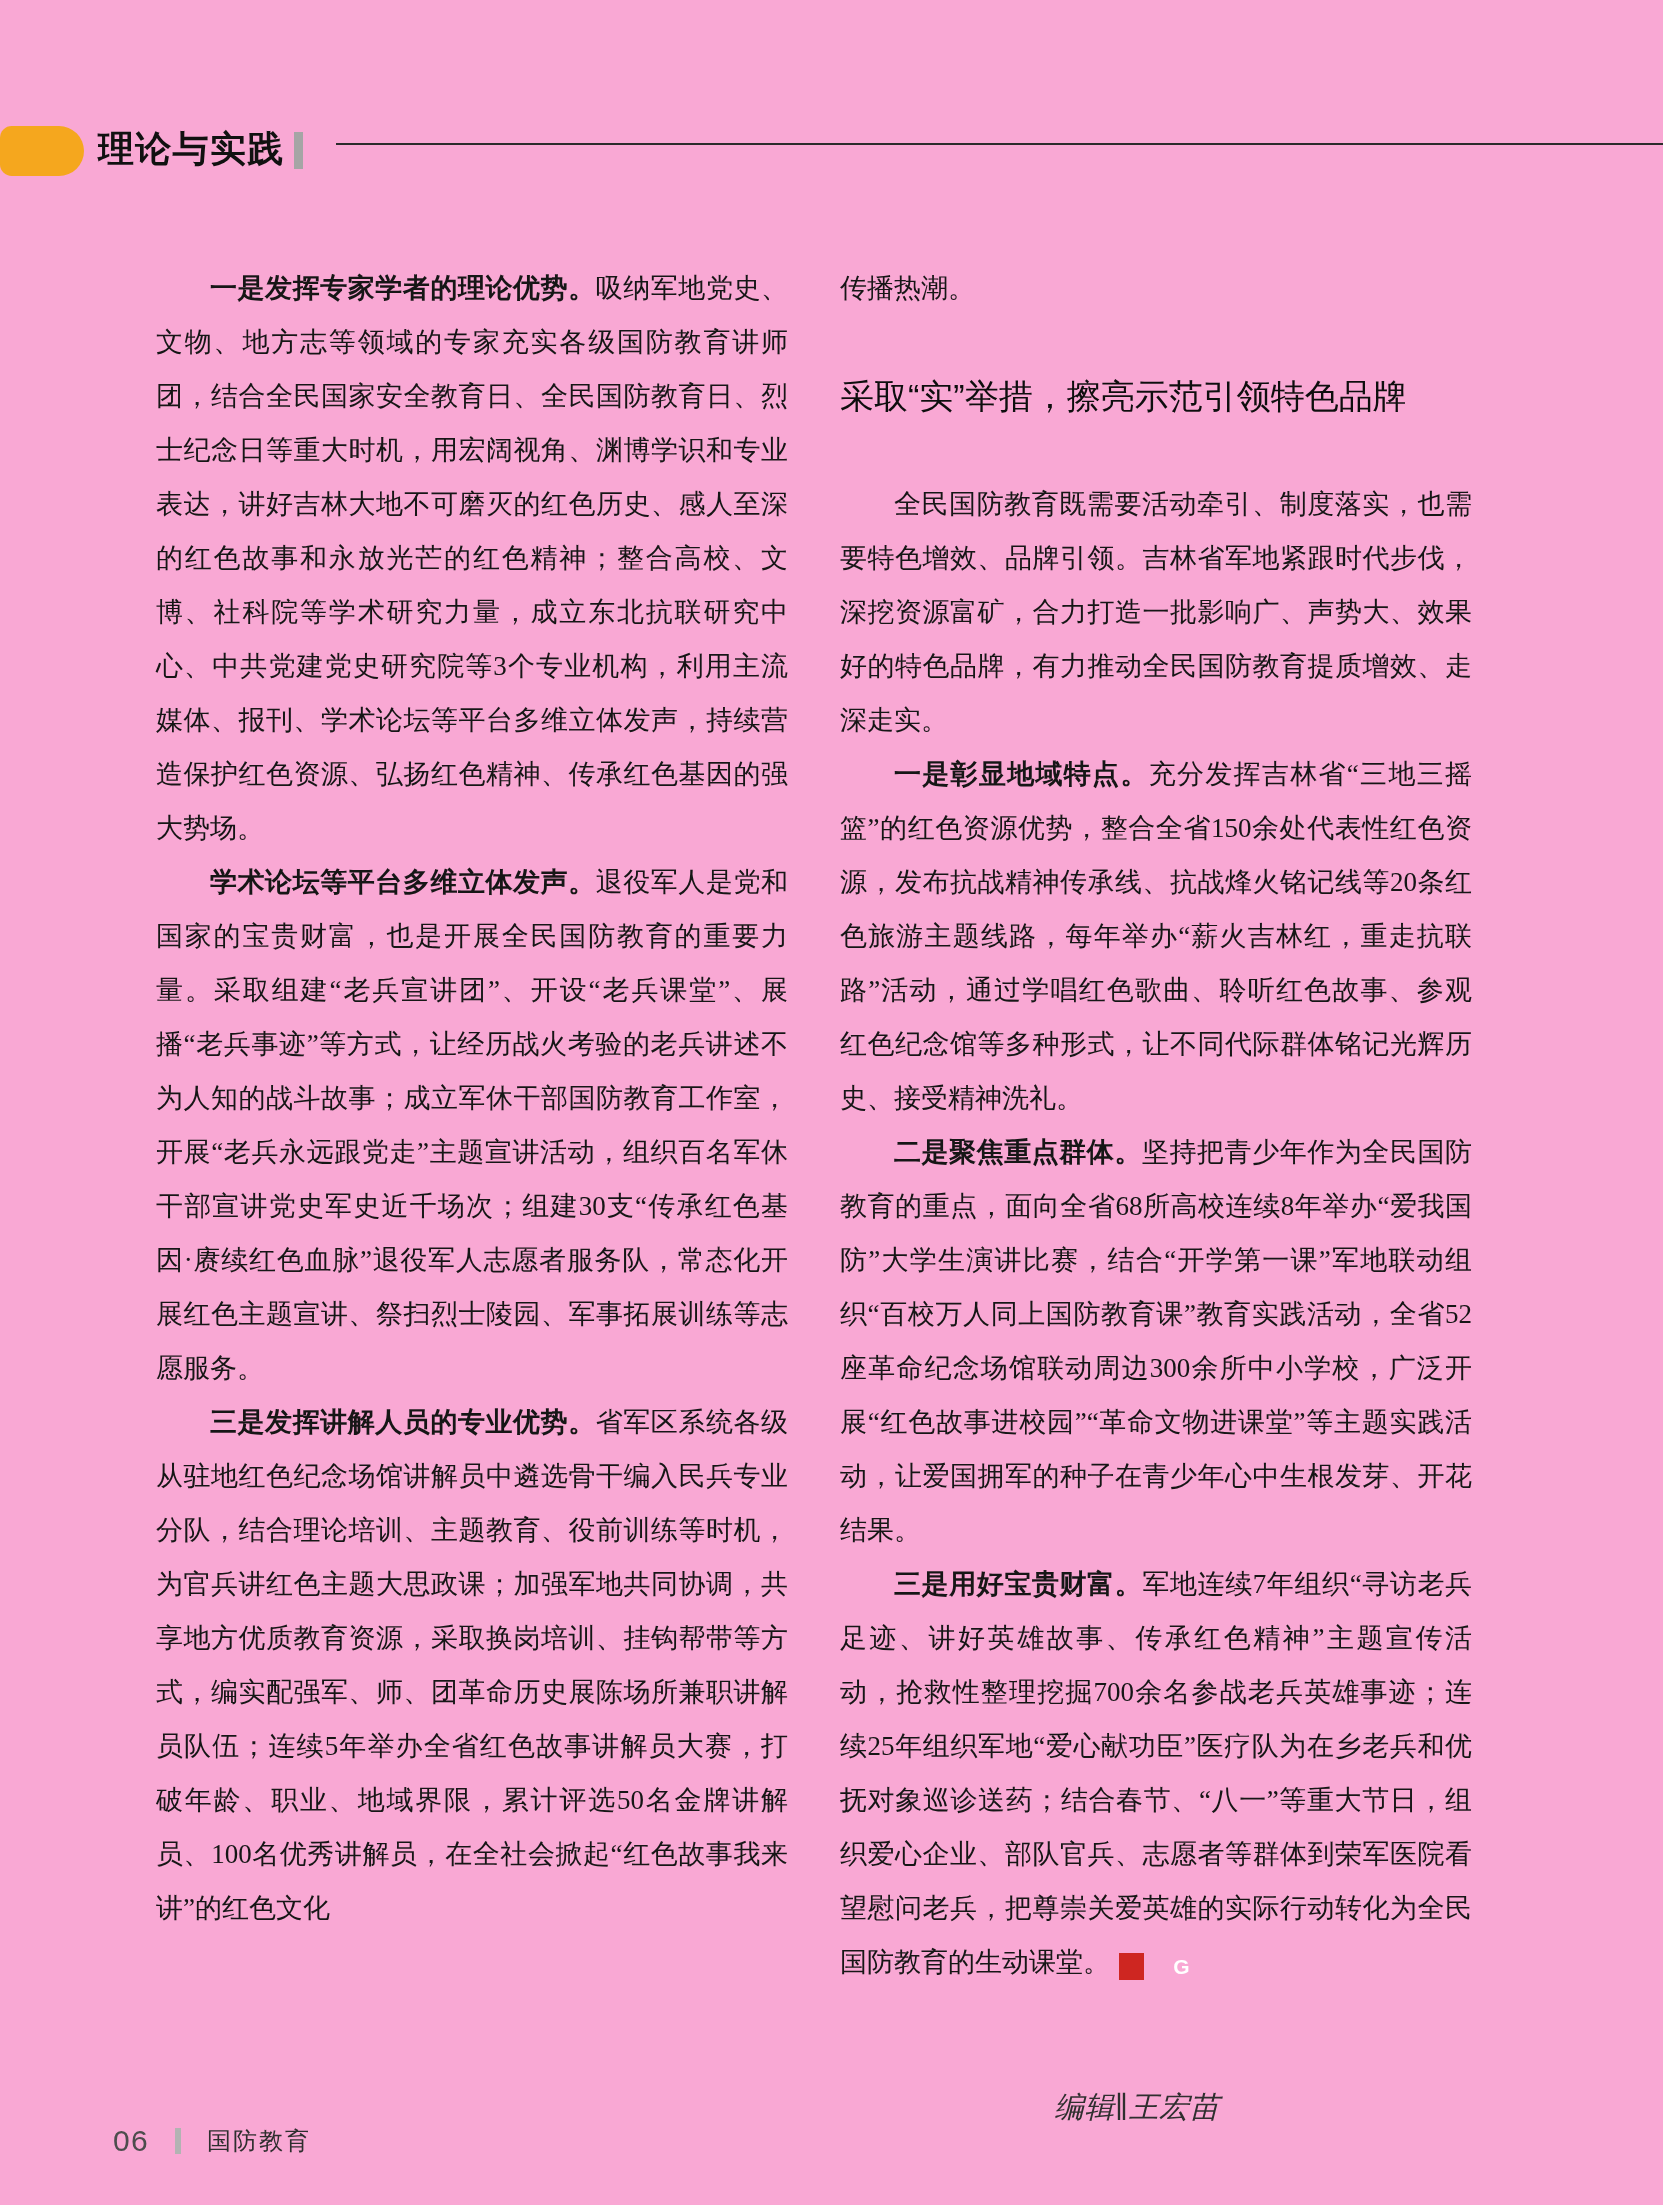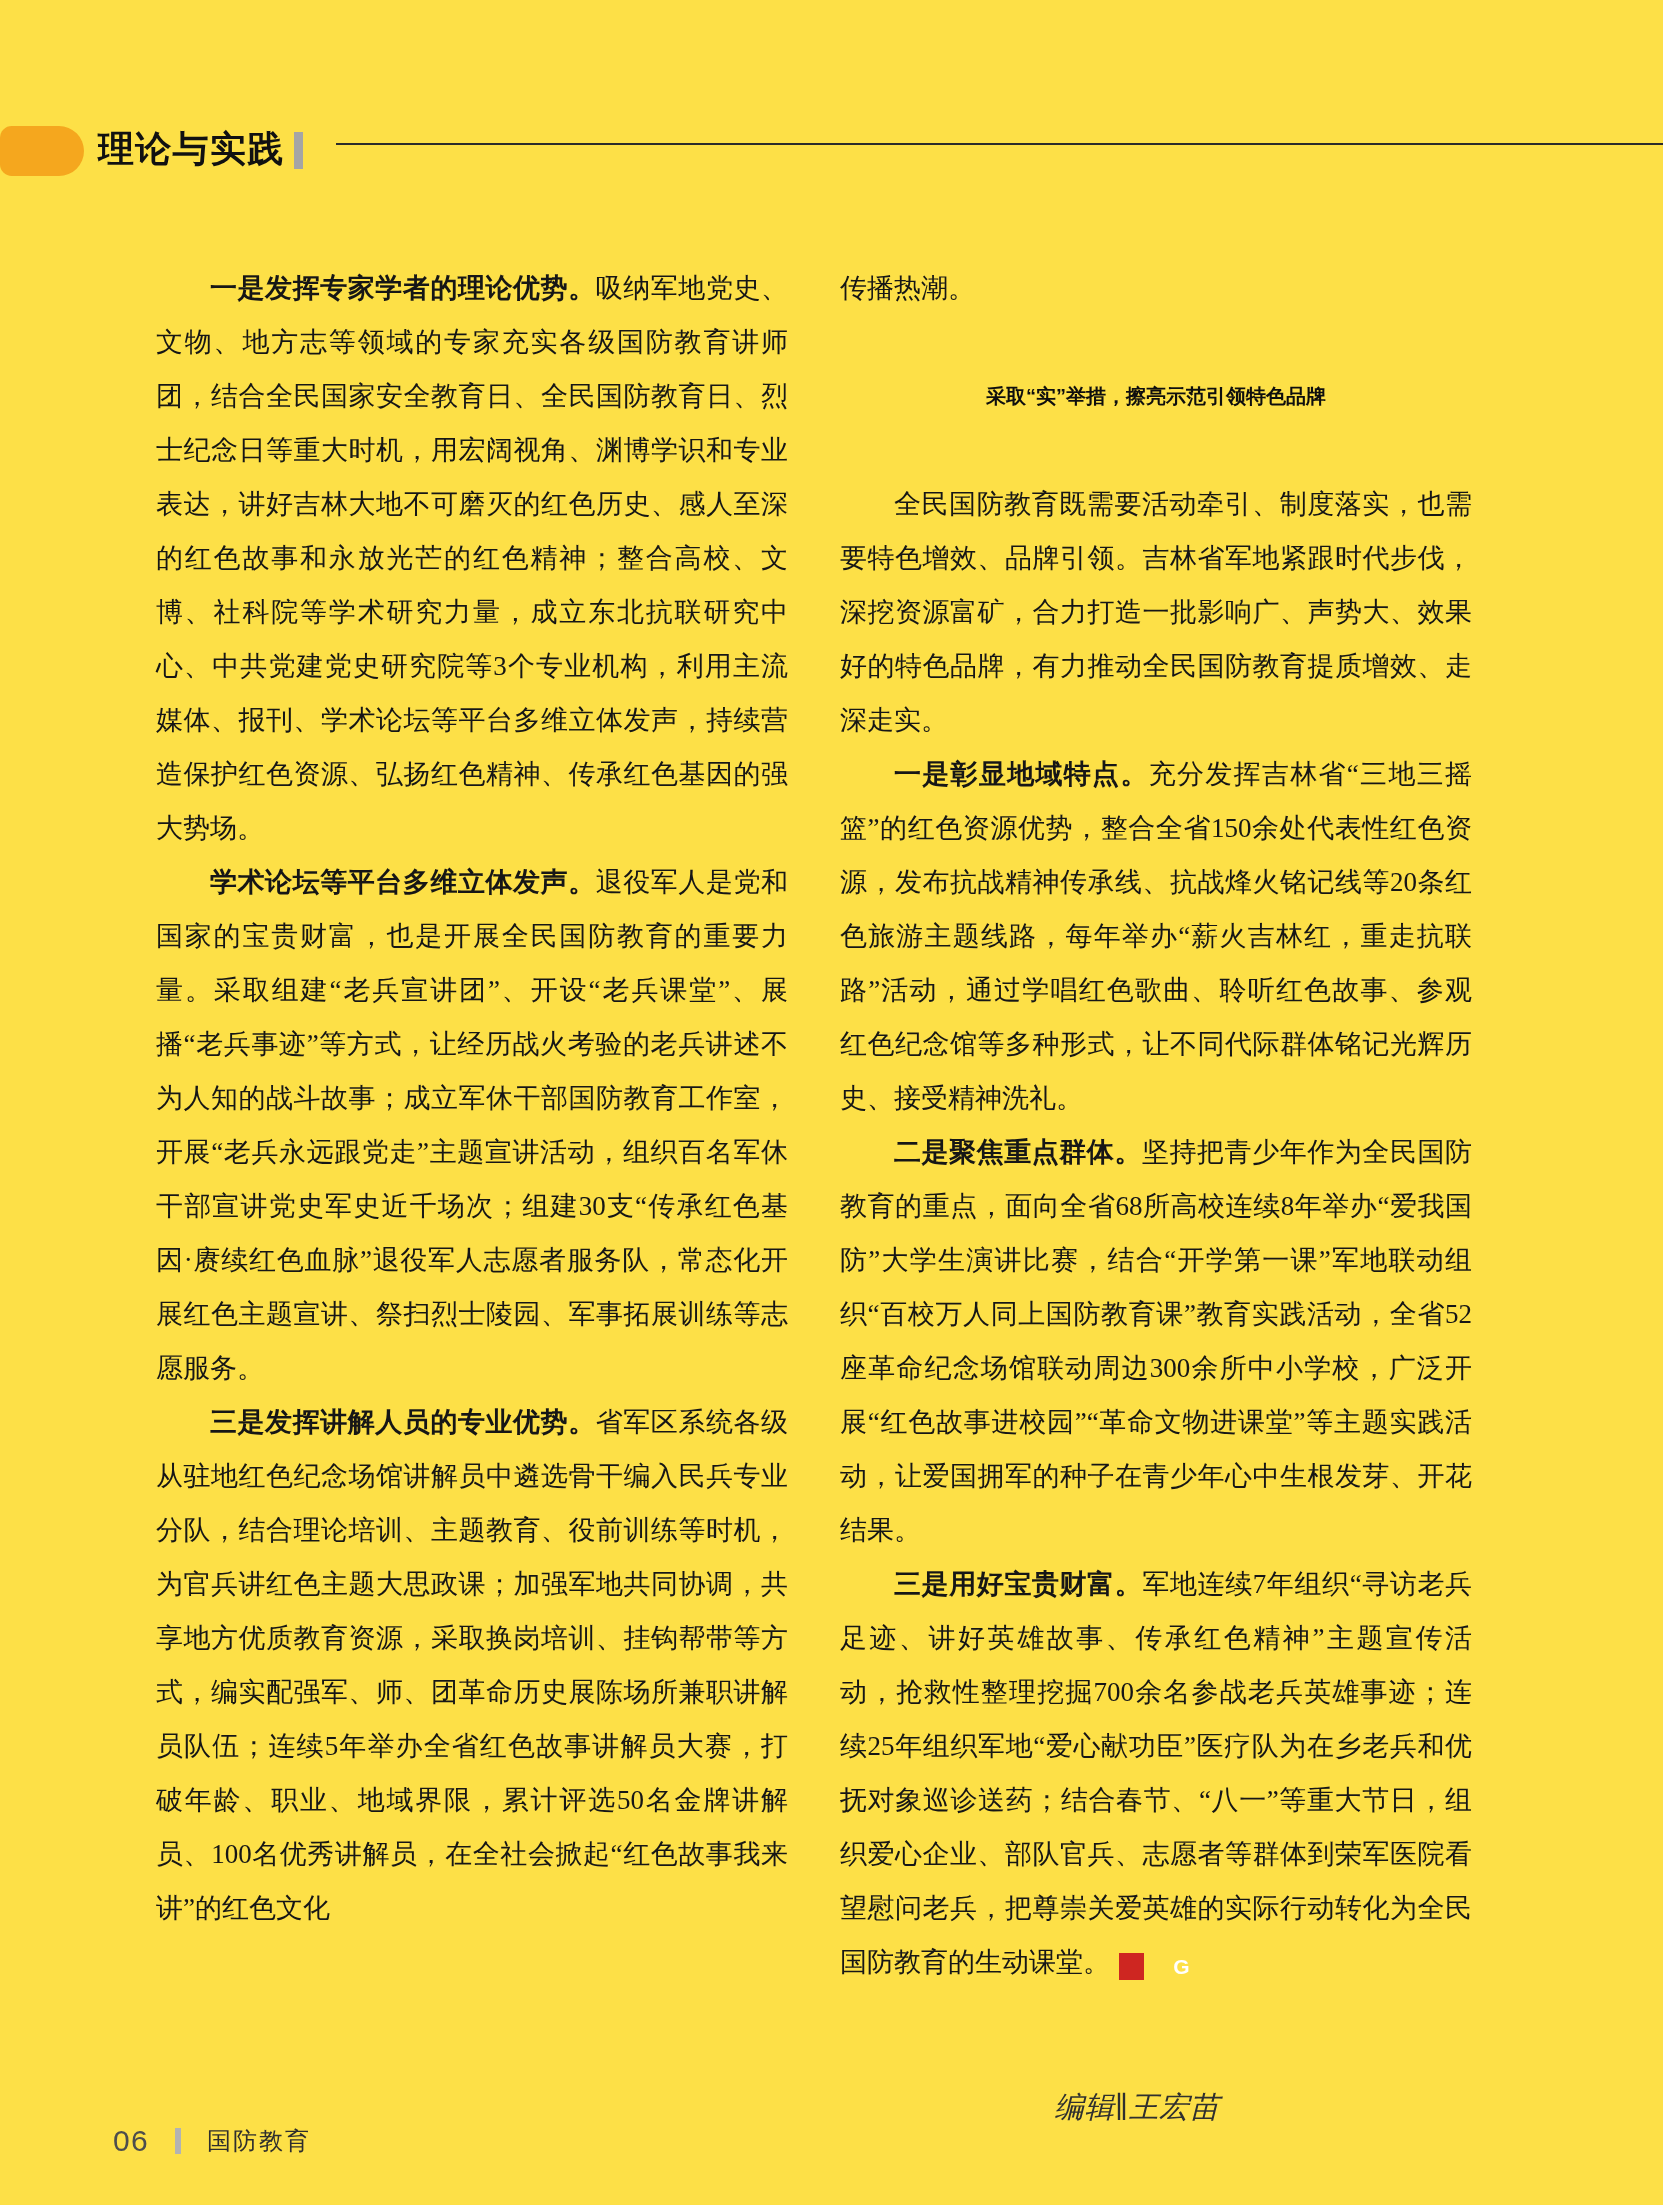--- a/index.html
+++ b/index.html
@@ -1,21 +1,21 @@
 <!DOCTYPE html>
 <html style="font-size:10.5px"><head>
 <meta charset="utf-8">
 <style>
   html,body{margin:0;padding:0;}
   body{background:#e8e8e8;}
   .page{
     position:relative;
     width:1664px;
     height:2205px;
-    background:#fde047;
+    background:#f9a8d4;
     overflow:hidden;
     font-family:"Liberation Serif","DejaVu Serif",serif;
     color:#161616;
   }
 
   
   .header-pill{
     position:absolute;
     left:0; top:126px;
     width:84px; height:50px;
@@ -65,24 +65,23 @@
   .body-p.no-indent{ text-indent:0; }
 
   .lead{
     font-family:"Liberation Sans","DejaVu Sans",sans-serif;
     font-weight:700;
   }
 
   .section-heading{
     margin:54px 0;
     font-family:"Liberation Sans","DejaVu Sans",sans-serif;
-    font-weight:700;
-    font-size:20px;
+    font-weight:400;
+    font-size:34px;
     line-height:54px;
-    text-align:center;
     text-indent:0;
     color:#0e0e0e;
     white-space:nowrap;
   }
 
   .g-badge{
     display:inline-block;
     width:25px; height:27.5px;
     margin-left:9.2px;
     background:#ce2621;

